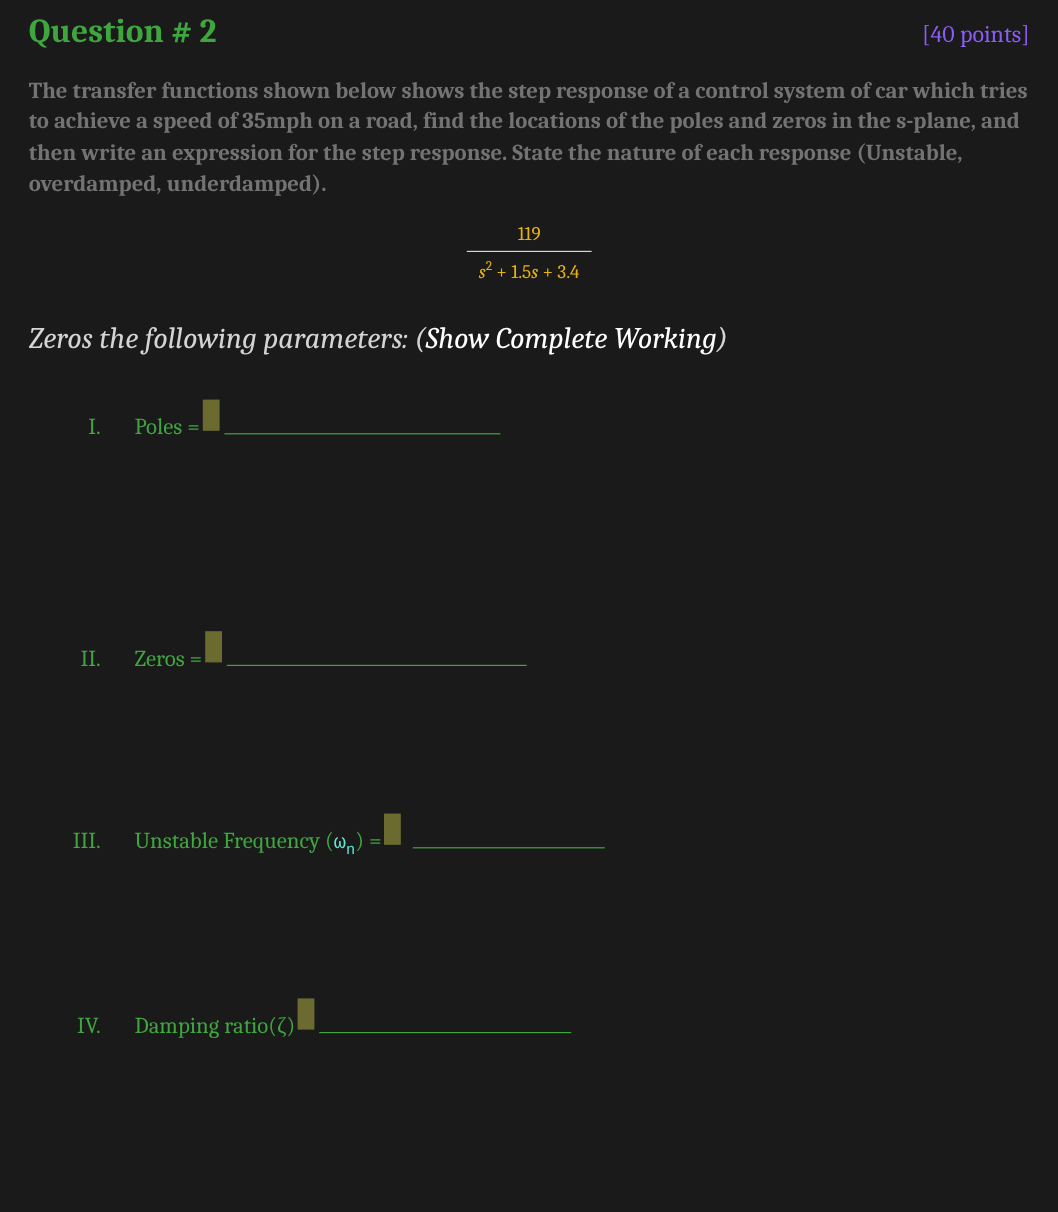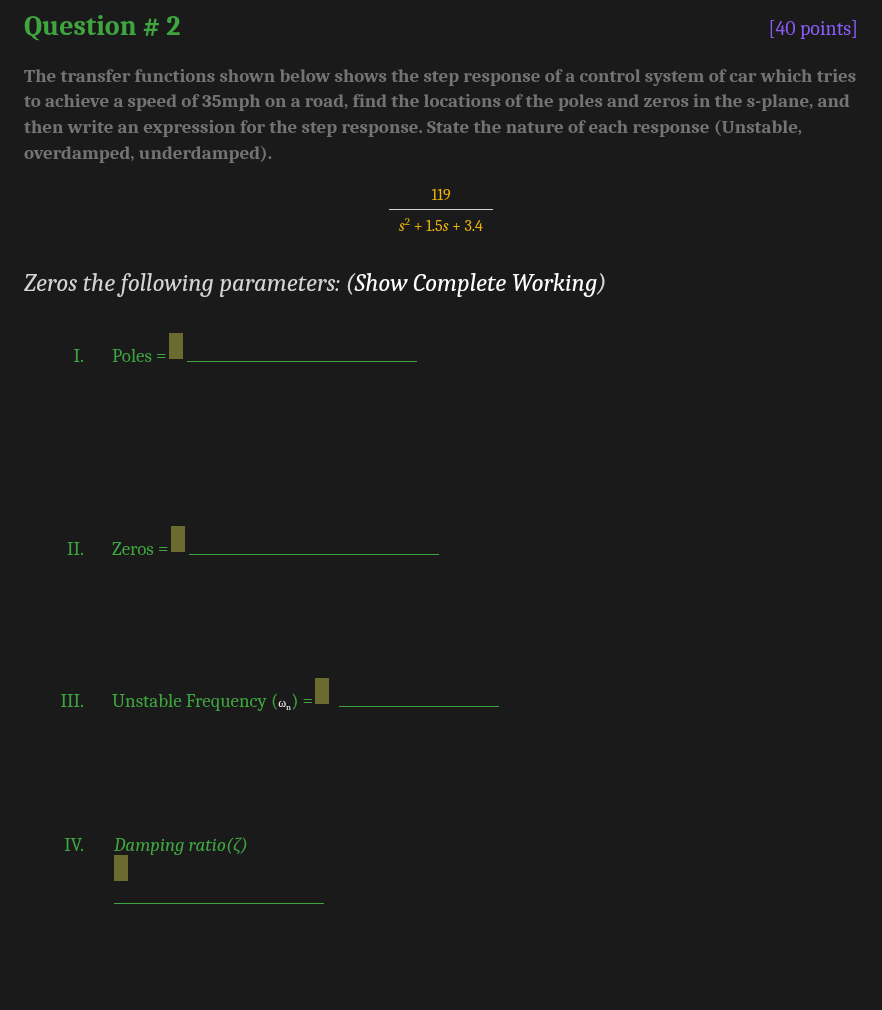--- a/index.html
+++ b/index.html
@@ -82,22 +82,20 @@
     font-size: 19px;
   }
   .item-body {
     color: #3fa63f;
     font-size: 19px;
     display: flex;
     align-items: baseline;
     position: relative;
   }
   .item-body.italic {
-    font-style: italic;
-    flex-direction: column;
   }
   .gap {
     height: 150px;
   }
   .gap-med {
     height: 108px;
   }
   .gap-lg {
     height: 160px;
   }
@@ -116,24 +114,25 @@
     border-bottom: 1px solid #3fa63f;
     height: 1em;
     vertical-align: baseline;
     margin-left: 2px;
   }
   .ul-230 { width: 230px; }
   .ul-250 { width: 250px; }
   .ul-160 { width: 160px; }
   .ul-210 { width: 210px; }
   .squiggle {
-    color: #ffffff;
-    font-size: 12px;
+    color: #5eead4;
+    font-size: 17px;
     display: inline-block;
     position: relative;
+    font-family: Liberation Mono, monospace;
   }
   .omega-sub {
     font-size: 0.75em;
     vertical-align: sub;
   }
 </style>
 </head>
 <body>
 
 <div class="page">

